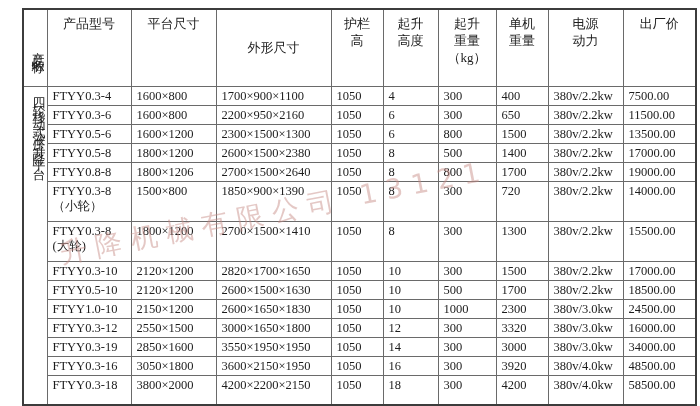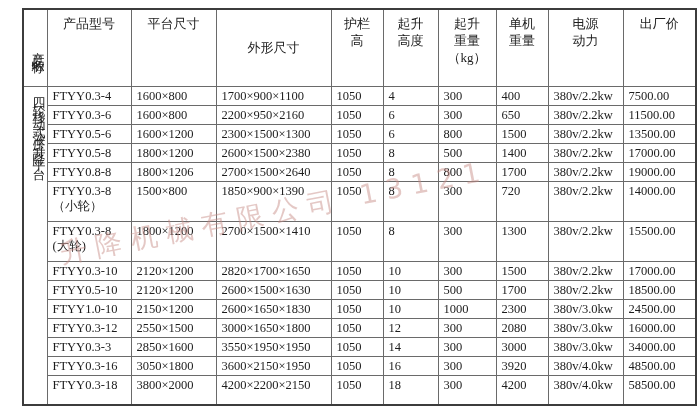--- a/index.html
+++ b/index.html
@@ -204,26 +204,26 @@
       <td>380v/3.0kw</td>
       <td>24500.00</td>
     </tr>
         <tr style="height: 19px;">
       <td>FTYY0.3-12</td>
       <td>2550×1500</td>
       <td>3000×1650×1800</td>
       <td>1050</td>
       <td>12</td>
       <td>300</td>
-      <td>2080</td>
+      <td>3320</td>
       <td>380v/3.0kw</td>
       <td>16000.00</td>
     </tr>
         <tr style="height: 19px;">
-      <td>FTYY0.3-3</td>
+      <td>FTYY0.3-19</td>
       <td>2850×1600</td>
       <td>3550×1950×1950</td>
       <td>1050</td>
       <td>14</td>
       <td>300</td>
       <td>3000</td>
       <td>380v/3.0kw</td>
       <td>34000.00</td>
     </tr>
         <tr style="height: 19px; margin-left: 20px;">

